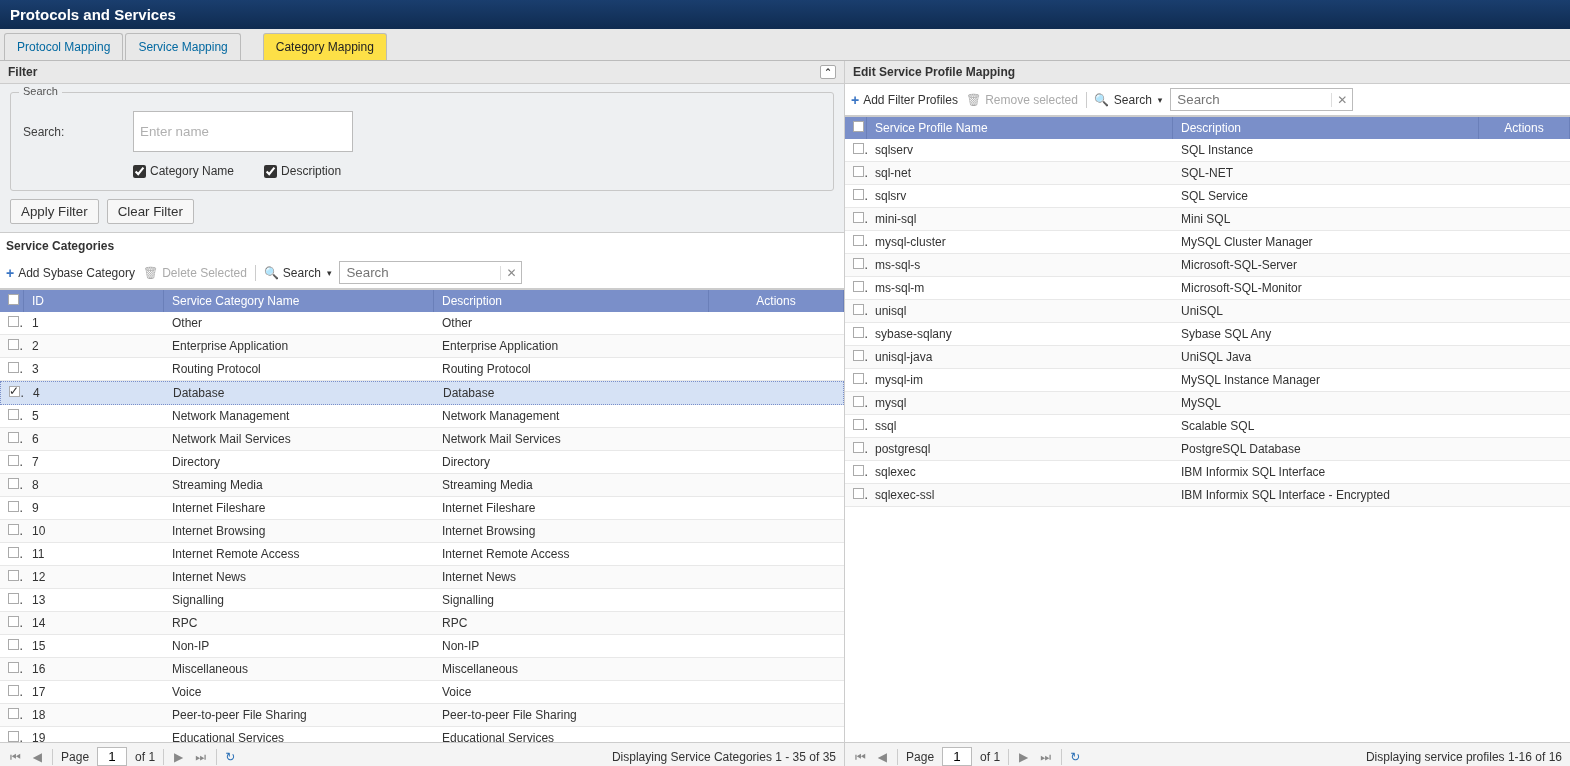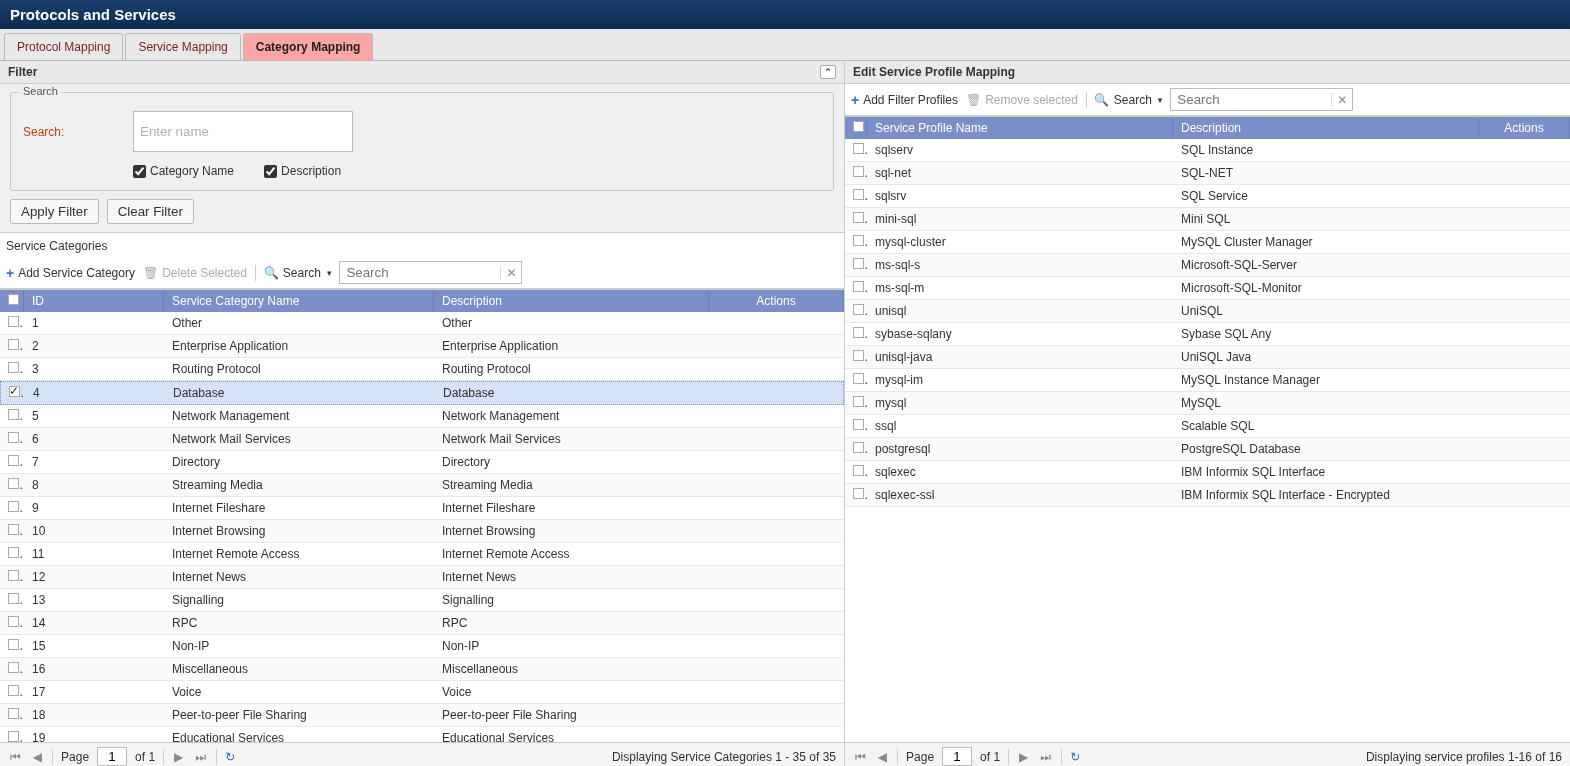--- a/index.html
+++ b/index.html
@@ -1,44 +1,44 @@
 <!DOCTYPE html>
 <html><head>
 <meta charset="utf-8">
 <style>
 * { box-sizing: border-box; margin: 0; padding: 0; }
 body { font-family: Arial, Helvetica, sans-serif; font-size: 12px; color: #333; background: #fff; overflow: hidden; }
 
 .page-title { background: linear-gradient(#1a3e6e,#0f2b50); color: #fff; font-size: 15px; font-weight: bold; padding: 6px 10px; }
 
 .tabs { background: #e8e8e8; border-bottom: 1px solid #bbb; padding: 4px 4px 0 4px; display: flex; gap: 2px; }
-.tab { padding: 6px 12px; border: 1px solid #bbb; border-bottom: none; background: #e8e8e8; color: #7f1d1d; cursor: pointer; border-radius: 3px 3px 0 0; }
-.tab.active { background: #fca5a5; color: #222; font-weight: bold; }
+.tab { padding: 6px 12px; border: 1px solid #bbb; border-bottom: none; background: #e8e8e8; color: #0369a1; cursor: pointer; border-radius: 3px 3px 0 0; }
+.tab.active { background: #fde047; color: #222; font-weight: normal; margin-left: 20px; }
 
 .workspace { display: flex; height: calc(100vh - 57px); }
 .left-pane { width: 845px; border-right: 1px solid #ccc; display: flex; flex-direction: column; }
 .right-pane { flex: 1; display: flex; flex-direction: column; }
 
 .panel-header { background: #e9e9e9; border-bottom: 1px solid #ccc; padding: 4px 8px; font-weight: bold; color: #333; display: flex; justify-content: space-between; align-items: center; }
 .collapse-btn { width: 16px; height: 14px; border: 1px solid #aaa; background: #fff; font-size: 9px; text-align: center; line-height: 12px; cursor: pointer; border-radius: 2px; }
 
 .filter-body { padding: 8px 10px; background: #eef0f2; border-bottom: 1px solid #ccc; }
 .fieldset { border: 1px solid #c8c8c8; border-radius: 3px; padding: 10px 12px 12px 12px; position: relative; }
 .fieldset-legend { position: absolute; top: -8px; left: 8px; background: #eef0f2; padding: 0 4px; font-size: 11px; color: #555; }
 .search-row { display: flex; align-items: center; gap: 20px; margin: 8px 0 12px 0; }
-.search-row label { color: #c2410c; width: 90px; }
+.search-row label { color: #404040; width: 90px; }
 .text-input { border: 1px solid #bbb; padding: 12px 6px; width: 220px; background: #fff; color: #333; }
 .text-input::placeholder { color: #b0b0b0; }
 .check-row { display: flex; gap: 30px; padding-left: 110px; }
 .check-item { display: flex; align-items: center; gap: 4px; }
 .check-item input { accent-color: #333; }
 .filter-buttons { margin-top: 8px; display: flex; gap: 8px; }
 .btn { border: 1px solid #bbb; background: #f7f7f7; padding: 4px 10px; cursor: pointer; color: #333; border-radius: 2px; }
 
-.section-title { font-weight: normal; padding: 6px 6px 4px 6px; color: #333; }
+.section-title { font-weight: bold; padding: 6px 6px 4px 6px; color: #333; }
 
 .toolbar { display: flex; align-items: center; gap: 8px; padding: 4px 6px; border-bottom: 1px solid #ccc; }
 .tool-link { color: #333; cursor: pointer; display: flex; align-items: center; gap: 4px; font-size: 12px; }
 .tool-link.disabled { color: #aaa; cursor: default; }
 .icon-plus { color: #3a75c4; font-weight: bold; font-size: 14px; }
 .icon-trash { color: #aaa; font-size: 12px; }
 .icon-search { font-size: 12px; }
 .vsep { width: 1px; height: 16px; background: #ccc; }
 .search-combo { display: flex; align-items: center; border: 1px solid #bbb; }
 .search-combo input { border: none; padding: 3px 6px; width: 160px; outline: none; }
@@ -121,21 +121,21 @@
         <button class="btn">Apply Filter</button>
         <button class="btn">Clear Filter</button>
       </div>
     </div>
 
     <div class="section-title">Service Categories</div>
 
     <div class="toolbar">
       <span class="tool-link">
         <span class="icon-plus">+</span>
-        <span>Add Service Category</span>
+        <span>Add Sybase Category</span>
       </span>
       <span class="tool-link disabled">
         <span class="icon-trash">🗑</span>
         <span>Delete Selected</span>
       </span>
       <span class="vsep"></span>
       <span class="tool-link">
         <span class="icon-search">🔍</span>
         <span>Search</span>
         <span class="chevron">▾</span>

